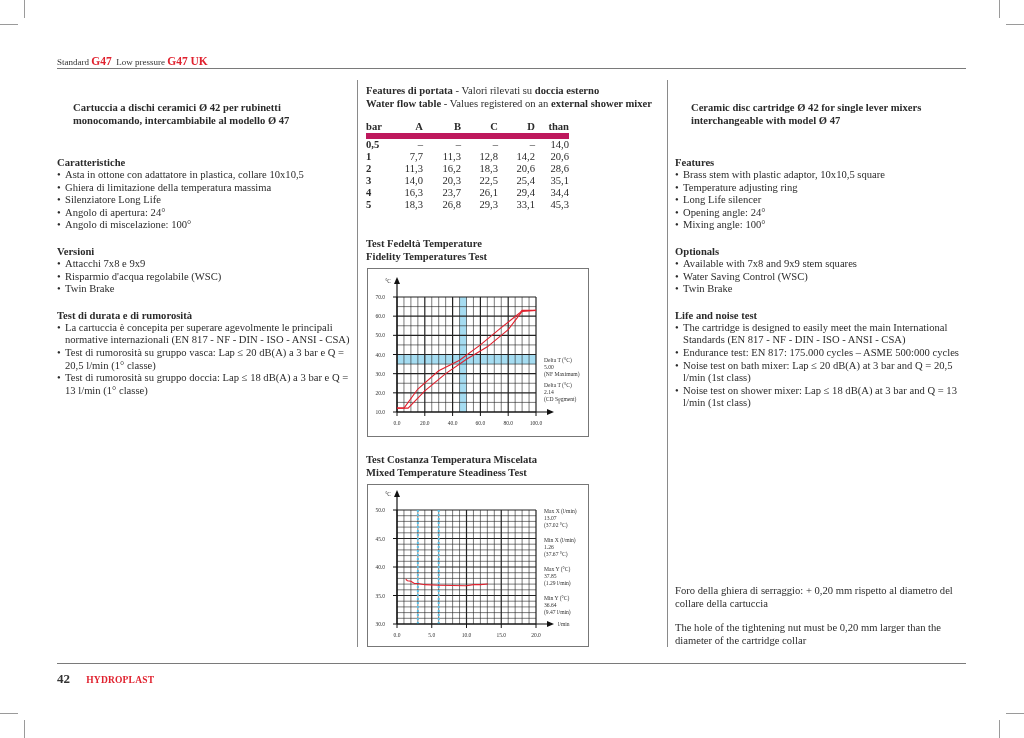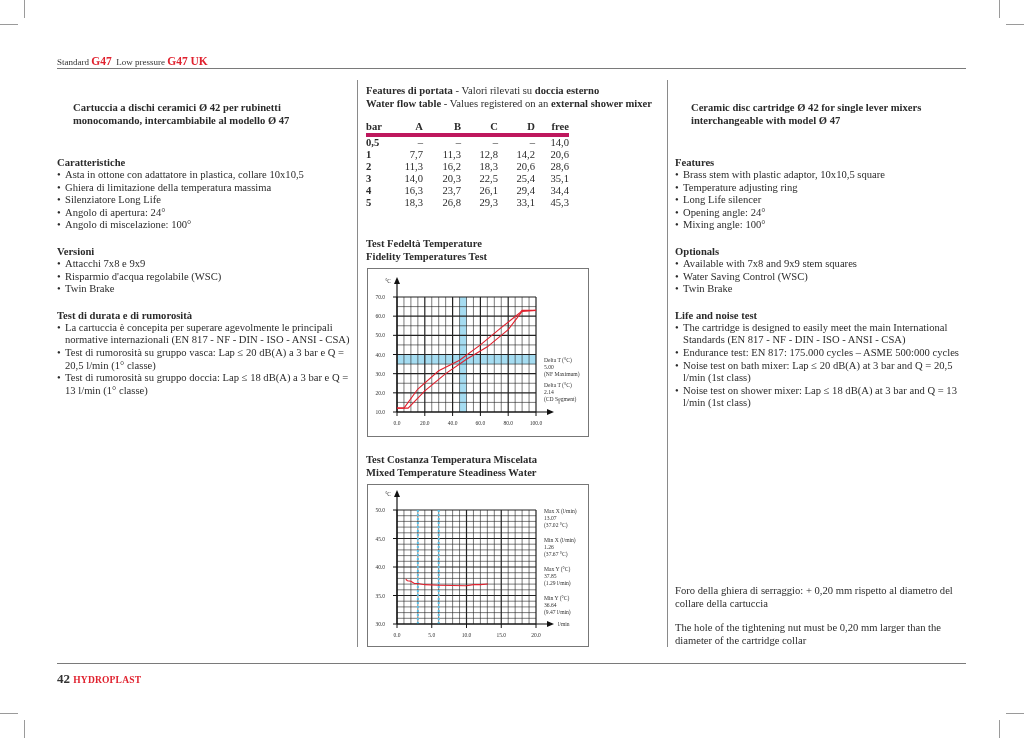--- a/index.html
+++ b/index.html
@@ -4,35 +4,35 @@
 <style>
   html, body { margin:0; padding:0; background:#fff; }
   body { width:1024px; height:738px; position:relative; overflow:hidden;
          font-family:"DejaVu Serif","Liberation Serif",serif; color:#2a2a2a; }
   .crop { position:absolute; background:#9a9a9a; }
   .hdr { position:absolute; left:57px; top:55px; font-size:9px; font-family:"Liberation Serif",serif; color:#333; }
   .hdr .red { color:#e0212e; font-weight:bold; font-size:11.5px; }
   .rule-top { position:absolute; left:57px; top:68px; width:909px; height:1px; background:#7a7a7a; }
   .rule-bot { position:absolute; left:57px; top:663px; width:909px; height:1px; background:#7a7a7a; }
   .footer { position:absolute; left:57px; top:671px; font-family:"Liberation Serif",serif; font-weight:bold; font-size:13px; color:#333; }
-  .footer .brand { color:#e0212e; font-size:9.5px; letter-spacing:0.2px; }
+  .footer .brand { color:#e0212e; font-size:9.5px; letter-spacing:0.2px;margin-left:13px; }
   .vdiv { position:absolute; width:1px; background:#8a8a8a; }
   .col { position:absolute; font-family:"Liberation Serif",serif; font-size:10.6px; line-height:12.6px; color:#2b2b2b; }
   .col h1 { font-size:10.6px; font-weight:bold; margin:16px; line-height:13px; }
   .col h2 { font-size:10.6px; font-weight:bold; margin:0; line-height:13px; }
   .col ul { list-style:none; margin:0; padding:0; }
   .col li { position:relative; padding-left:8px; }
   .col li::before { content:"•"; position:absolute; left:0; }
   .gap { height:13px; }
   table.flow { border-collapse:collapse; font-family:"Liberation Serif",serif; font-size:10.6px; }
   table.flow th { font-weight:bold; text-align:right; padding:0; line-height:12px; }
   table.flow th:first-child { text-align:left; }
   table.flow td { text-align:right; padding:0; line-height:12px; }
   table.flow td:first-child { text-align:left; font-weight:bold;margin-top:8px; }
-  table.flow tr.head th { border-bottom:4px solid #be185d; }
+  table.flow tr.head th { border-bottom:6px solid #be185d; }
   .chart-box { position:absolute; border:1px solid #777; background:#fff; }
   .chart-title { font-weight:bold; }
 </style>
 </head>
 <body>
 
 <div class="crop" style="left:0;top:24px;width:18px;height:1px"></div>
 <div class="crop" style="left:24px;top:0;width:1px;height:18px"></div>
 <div class="crop" style="right:0;top:24px;width:18px;height:1px"></div>
 <div class="crop" style="right:24px;top:0;width:1px;height:18px"></div>
@@ -96,21 +96,21 @@
         <col style="width:37px">
         <col style="width:34px">
       </colgroup>
     <tbody>
         <tr class="head">
       <th>bar</th>
       <th>A</th>
       <th>B</th>
       <th>C</th>
       <th>D</th>
-      <th>free</th>
+      <th>than</th>
     </tr>
     <tr>
           <td>0,5</td>
           <td>–</td>
           <td>–</td>
           <td>–</td>
           <td>–</td>
           <td>14,0</td>
         </tr>
     <tr>
@@ -237,21 +237,21 @@
       <text x="176" y="100" font-size="5.6" fill="#333" font-family="Liberation Serif, serif">5.00</text>
       <text x="176" y="107" font-size="5.6" fill="#333" font-family="Liberation Serif, serif">(NF Maximum)</text>
       <text x="176" y="118" font-size="5.6" fill="#333" font-family="Liberation Serif, serif">Delta T (°C)</text>
       <text x="176" y="125" font-size="5.6" fill="#333" font-family="Liberation Serif, serif">2.14</text>
       <text x="176" y="132" font-size="5.6" fill="#333" font-family="Liberation Serif, serif">(CD Segment)</text>
     </svg>
 </div>
 
 <div class="col chart-title" style="left:366px;top:454px;">
   <div>Test Costanza Temperatura Miscelata</div>
-  <div>Mixed Temperature Steadiness Water</div>
+  <div>Mixed Temperature Steadiness Test</div>
 </div>
 <div class="chart-box" style="left:367px;top:484px;width:220px;height:161px;">
   <svg id="chart2" width="220" height="161">
       <line x1="29" y1="25" x2="29" y2="139" stroke="#222" stroke-width="1.2"></line>
       <line x1="35.95" y1="25" x2="35.95" y2="139" stroke="#222" stroke-width="0.6"></line>
       <line x1="42.9" y1="25" x2="42.9" y2="139" stroke="#222" stroke-width="0.6"></line>
       <line x1="49.849999999999994" y1="25" x2="49.849999999999994" y2="139" stroke="#222" stroke-width="0.6"></line>
       <line x1="56.8" y1="25" x2="56.8" y2="139" stroke="#222" stroke-width="0.6"></line>
       <line x1="63.75" y1="25" x2="63.75" y2="139" stroke="#222" stroke-width="1.2"></line>
       <line x1="70.69999999999999" y1="25" x2="70.69999999999999" y2="139" stroke="#222" stroke-width="0.6"></line>

